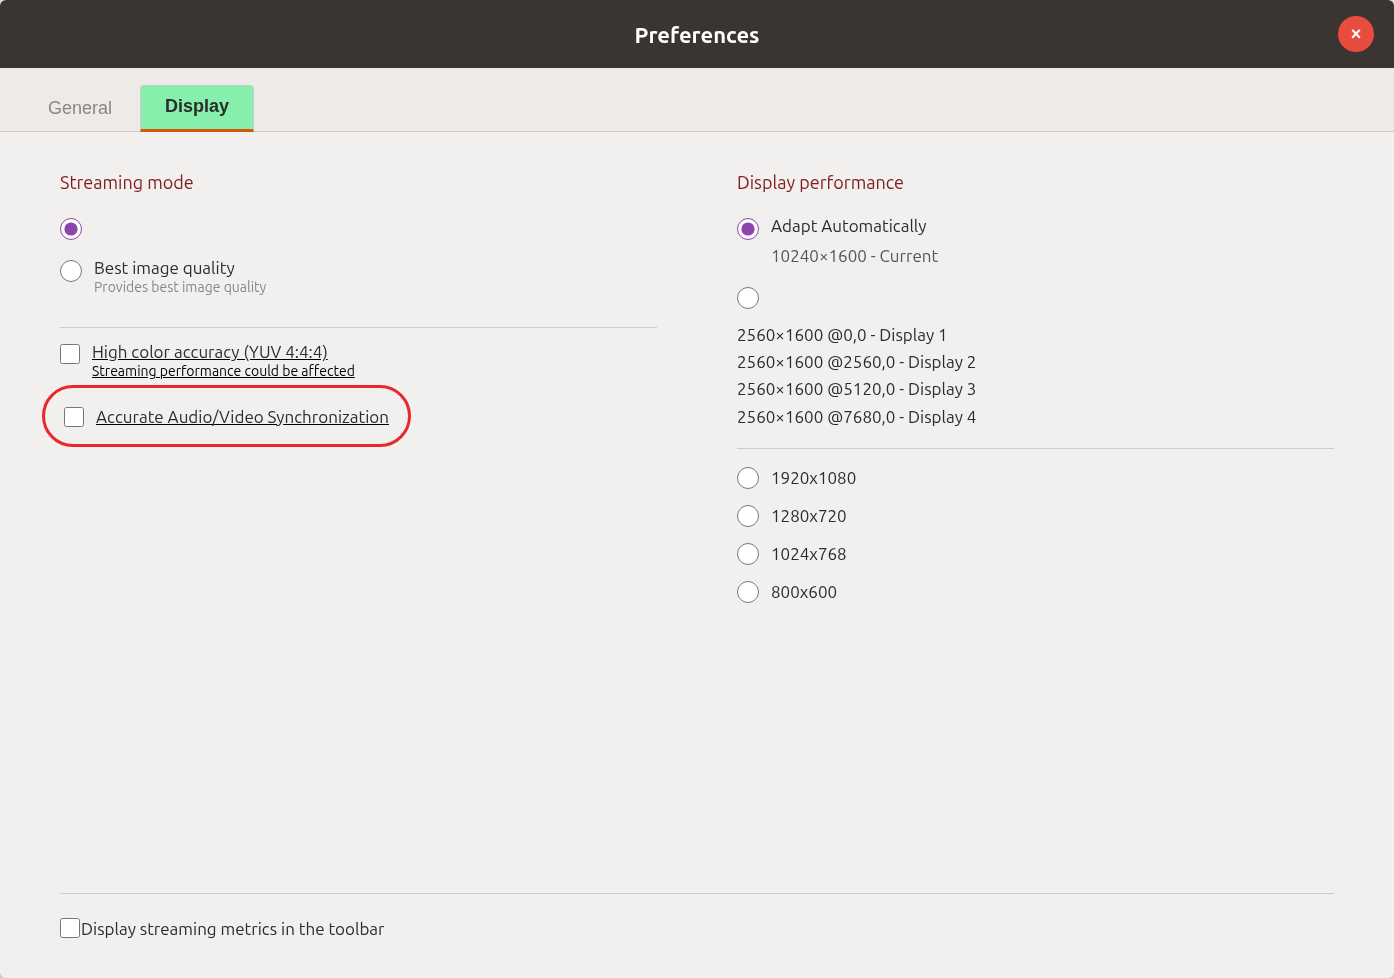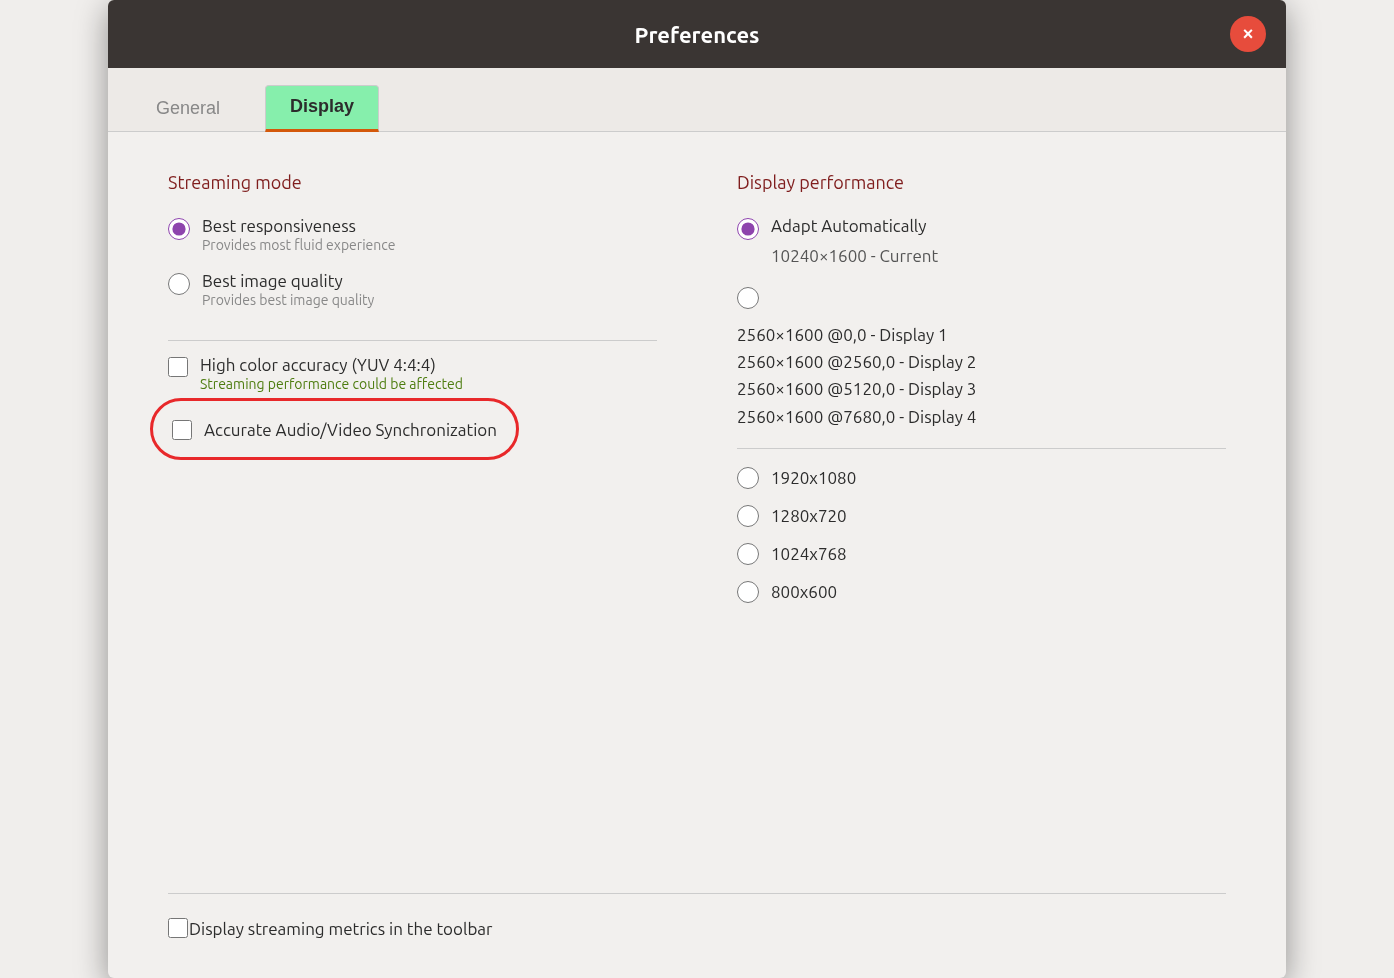--- a/index.html
+++ b/index.html
@@ -7,21 +7,21 @@
     body {
       background: #f0eeec;
       font-family: 'Ubuntu', 'Segoe UI', sans-serif;
       display: flex;
       justify-content: center;
       align-items: center;
       min-height: 100vh;
     }
 
     .dialog {
-      width: 1178px;
+      width: 1394px;
       min-height: 978px;
       background: #f2f0ee;
       border-radius: 6px;
       overflow: hidden;
       box-shadow: 0 8px 32px rgba(0,0,0,0.4);
       display: flex;
       flex-direction: column;
     }
 
     .titlebar {
@@ -62,21 +62,20 @@
     }
 
     .tabs-bar {
       background: #edeae7;
       display: flex;
       align-items: flex-end;
       padding: 0 24px;
       border-bottom: 1px solid #ccc;
       height: 64px;
       flex-shrink: 0;
-      gap: 17px;
     }
 
     .tab {
       padding: 10px 24px 12px;
       font-size: 18px;
       cursor: pointer;
       color: #666;
       border: none;
       background: none;
       position: relative;
@@ -171,20 +170,21 @@
       border-top: 1px solid #ccc;
       margin: 14px 0;
     }
 
     .checkbox-option {
       display: flex;
       align-items: flex-start;
       gap: 12px;
       margin-bottom: 14px;
       cursor: pointer;
+      text-decoration: underline;
     }
 
     .checkbox-option input[type="checkbox"] {
       width: 20px;
       height: 20px;
       margin-top: 2px;
       cursor: pointer;
       flex-shrink: 0;
     }
 
@@ -193,21 +193,21 @@
       flex-direction: column;
     }
 
     .checkbox-label {
       font-size: 17px;
       color: #2c2c2c;
     }
 
     .checkbox-sublabel {
       font-size: 14px;
-      color: #4d7c0f;
+      color: #000000;
       margin-top: 2px;
     }
 
     
     .highlight-circle {
       position: relative;
       display: inline-flex;
       align-items: center;
     }
 
@@ -323,24 +323,20 @@
   <div class="content">
     <div class="two-column">
 
       <div class="left-column">
         <div class="section-title">Streaming mode</div>
 
         <div class="radio-group">
 
           <label class="radio-option">
             <input type="radio" name="streaming-mode" checked="" style="">
-            <div class="radio-label-group">
-              <span class="radio-label">Best responsiveness</span>
-              <span class="radio-sublabel">Provides most fluid experience</span>
-            </div>
           </label>
 
           <label class="radio-option">
             <input type="radio" name="streaming-mode" style="">
             <div class="radio-label-group">
               <span class="radio-label">Best image quality</span>
               <span class="radio-sublabel">Provides best image quality</span>
             </div>
           </label>
 

